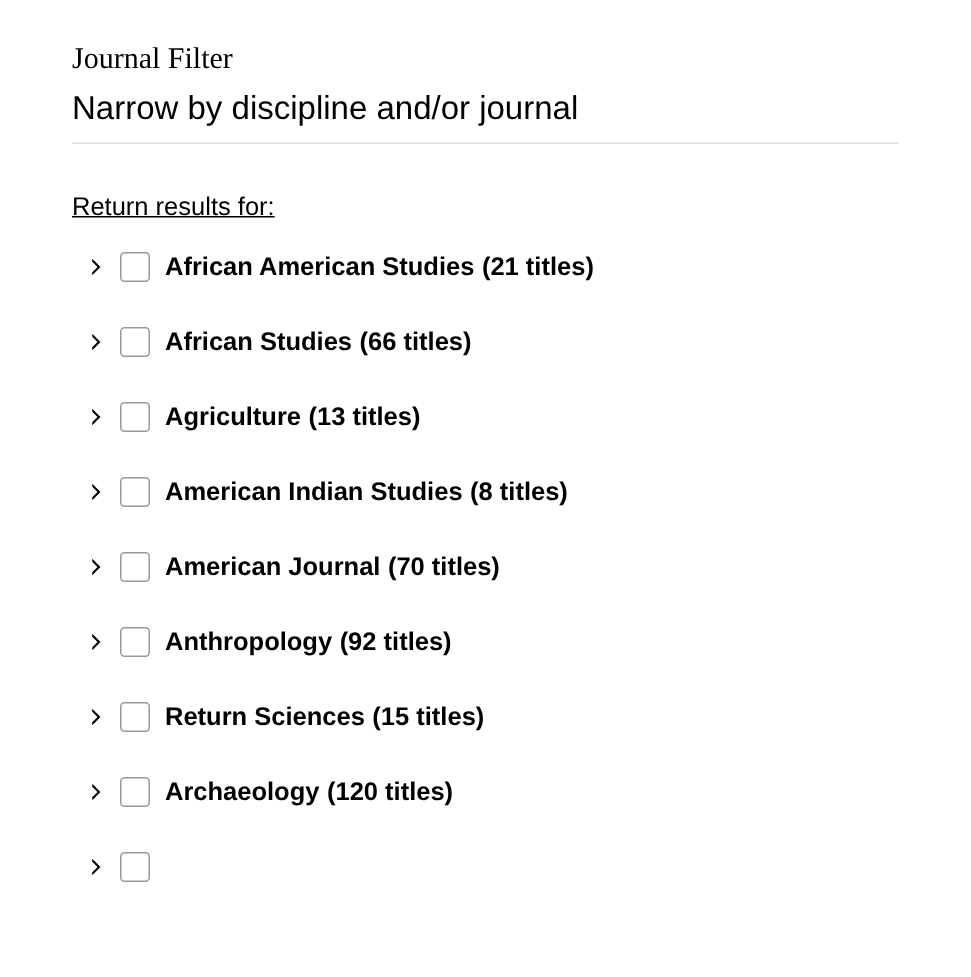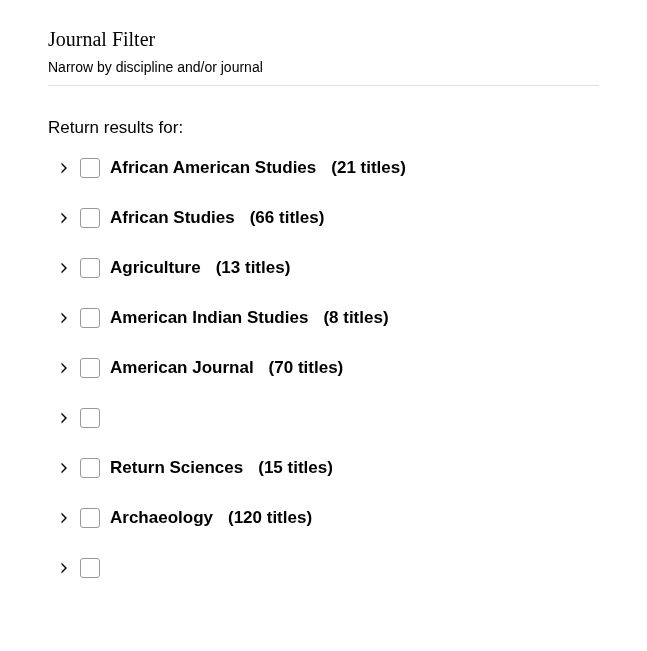--- a/index.html
+++ b/index.html
@@ -14,31 +14,32 @@
       width: 647px;
     }
     .title {
       font-family: Georgia, "Times New Roman", serif;
       font-size: 20px;
       font-weight: 400;
       color: #000;
       margin-bottom: 8px;
     }
     .subtitle {
-      font-size: 14px;
+      font-size: 22px;
       color: #000;
       font-weight: 400;
       padding-bottom: 10px;
       border-bottom: 1px solid #ddd;
       margin-bottom: 32px;
     }
     .prompt {
       font-size: 17px;
       color: #000;
       margin-bottom: 20px;
+      text-decoration: underline;
     }
     .disciplines {
       list-style: none;
     }
     .discipline-row {
       display: flex;
       align-items: center;
       gap: 10px;
       margin-bottom: 30px;
       padding-left: 10px;
@@ -64,21 +65,21 @@
       border-radius: 3px;
       cursor: pointer;
       flex-shrink: 0;
       background: #fff;
     }
     .label-wrap {
       font-size: 17px;
       color: #000;
       display: flex;
       align-items: baseline;
-      gap: 15px;
+      gap: 5px;
     }
     .discipline-name {
       font-weight: 600;
     }
     .title-count {
       font-weight: 700;
     }
   </style>
 </head>
 <body>
@@ -148,20 +149,24 @@
         <span class="title-count">(70 titles)</span>
       </span>
     </li>
     <li class="discipline-row">
       <span class="chevron">
         <svg viewBox="0 0 7 12">
           <path d="M0.5 0.5 L6 6 L0.5 11.5 L0.5 9.5 L4 6 L0.5 2.5 Z"></path>
         </svg>
       </span>
       <span class="checkbox" role="checkbox" aria-checked="false"></span>
+      <span class="label-wrap">
+        <span class="discipline-name">Anthropology</span>
+        <span class="title-count">(92 titles)</span>
+      </span>
     </li>
     <li class="discipline-row">
       <span class="chevron">
         <svg viewBox="0 0 7 12">
           <path d="M0.5 0.5 L6 6 L0.5 11.5 L0.5 9.5 L4 6 L0.5 2.5 Z"></path>
         </svg>
       </span>
       <span class="checkbox" role="checkbox" aria-checked="false"></span>
       <span class="label-wrap">
         <span class="discipline-name">Return Sciences</span>

